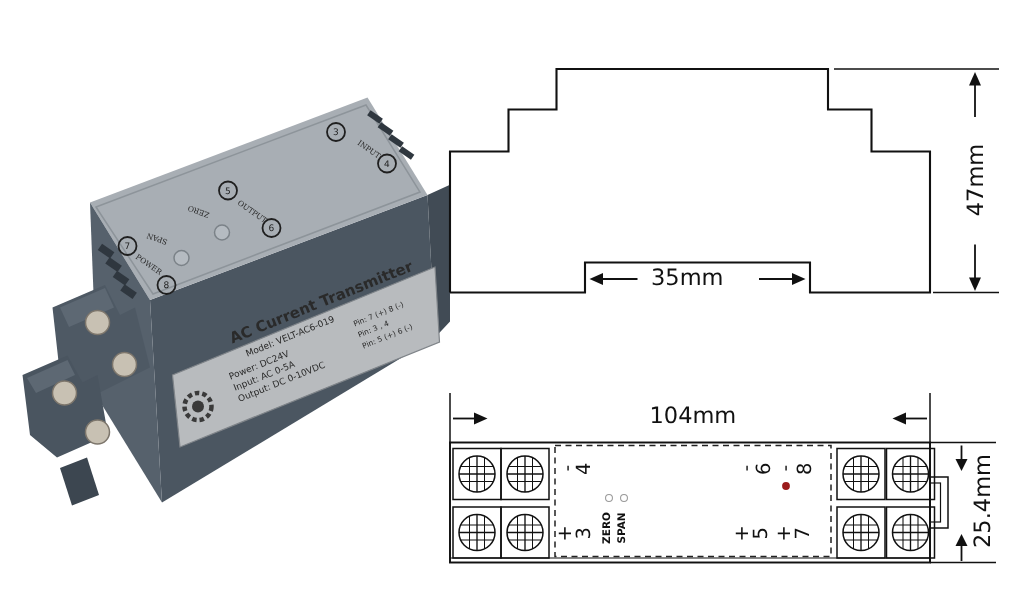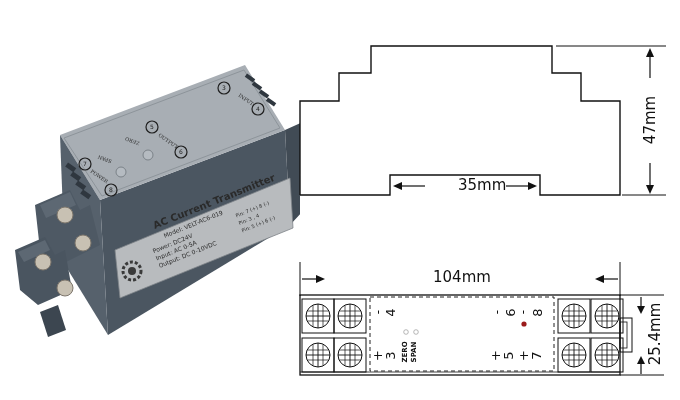--- a/index.html
+++ b/index.html
@@ -111,21 +111,21 @@
     <line x1="650" y1="52" x2="650" y2="78" stroke="#111" stroke-width="1.2"></line>
     <polygon points="650,48 646,57 654,57" fill="#111"></polygon>
     <line x1="650" y1="163" x2="650" y2="190" stroke="#111" stroke-width="1.2"></line>
     <polygon points="650,194 646,185 654,185" fill="#111"></polygon>
 
     <line x1="396" y1="186" x2="425" y2="186" stroke="#111" stroke-width="1.2"></line>
     <polygon points="393,186 402,182 402,190" fill="#111"></polygon>
     <line x1="506" y1="186" x2="534" y2="186" stroke="#111" stroke-width="1.2"></line>
     <polygon points="537,186 528,182 528,190" fill="#111"></polygon>
   </svg>
-  <div class="dim-label" style="left:458px;top:176px;font-size:15px;">35mm</div>
+  <div class="dim-label" style="left:434px;top:176px;font-size:15px;">35mm</div>
   <div class="dim-label rot" style="left:622px;top:111px;width:56px;text-align:center;font-size:15px;transform:rotate(-90deg);">47mm</div>
 </div>
 
 <div class="abs" style="left:0;top:250px;width:680px;height:150px;">
   <svg width="680" height="150" viewBox="0 250 680 150">
 
     <line x1="300" y1="262" x2="300" y2="296" stroke="#111" stroke-width="1"></line>
     <line x1="620" y1="262" x2="620" y2="296" stroke="#111" stroke-width="1"></line>
 
     <line x1="302" y1="279" x2="322" y2="279" stroke="#111" stroke-width="1.2"></line>

